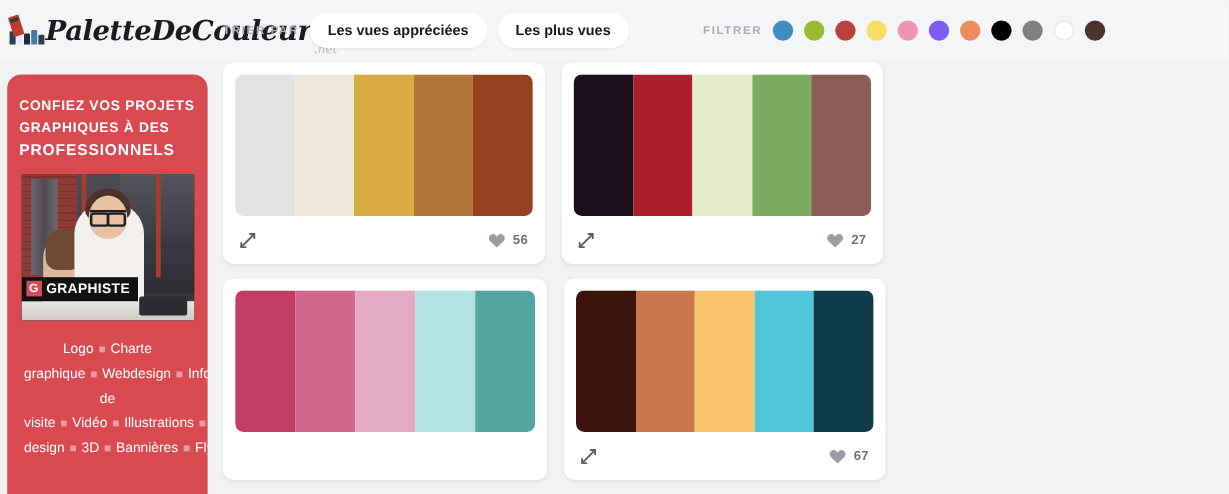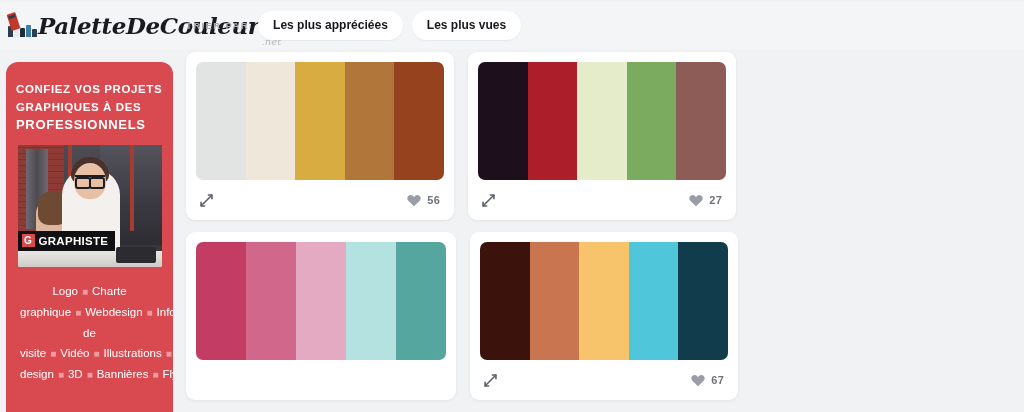--- a/index.html
+++ b/index.html
@@ -291,24 +291,40 @@
         <span class="bk" style="left:20px; height:12px; background:#3d7ea6;"></span>
         <span class="bk" style="left:26px; height:8px;  background:#2c3e50;"></span>
         <span class="tilt"></span>
       </span>
       <span class="logo-text">PaletteDeCouleur</span>
       <span class="logo-tld">.net</span>
     </div>
 
     <div id="sort-zone">
       <span class="meta-label">TRIER PAR</span>
-      <span class="pill">Les plus appréciées</span>
+      <span class="pill">Les vues appréciées</span>
       <span class="pill">Les plus vues</span>
     </div>
 
+    <div id="filter-zone">
+      <span class="meta-label">FILTRER</span>
+      <span id="swatch-row">
+          <span class="swatch" style="background: rgb(62, 142, 196);"></span>
+          <span class="swatch" style="background: rgb(156, 184, 47);"></span>
+          <span class="swatch" style="background: rgb(185, 66, 63);"></span>
+          <span class="swatch" style="background: rgb(246, 221, 100);"></span>
+          <span class="swatch" style="background: rgb(240, 148, 180);"></span>
+          <span class="swatch" style="background: rgb(125, 91, 245);"></span>
+          <span class="swatch" style="background: rgb(238, 138, 93);"></span>
+          <span class="swatch" style="background: rgb(0, 0, 0);"></span>
+          <span class="swatch" style="background: rgb(128, 128, 128);"></span>
+          <span class="swatch white-sw" style="background: rgb(255, 255, 255);"></span>
+          <span class="swatch" style="background: rgb(75, 50, 44);"></span>
+        </span>
+    </div>
   </div>
 
   <div id="ad">
     <div id="ad-head">
       <div>CONFIEZ VOS PROJETS</div>
       <div>GRAPHIQUES À DES</div>
       <div class="strong">PROFESSIONNELS</div>
     </div>
 
     <div id="ad-photo">

